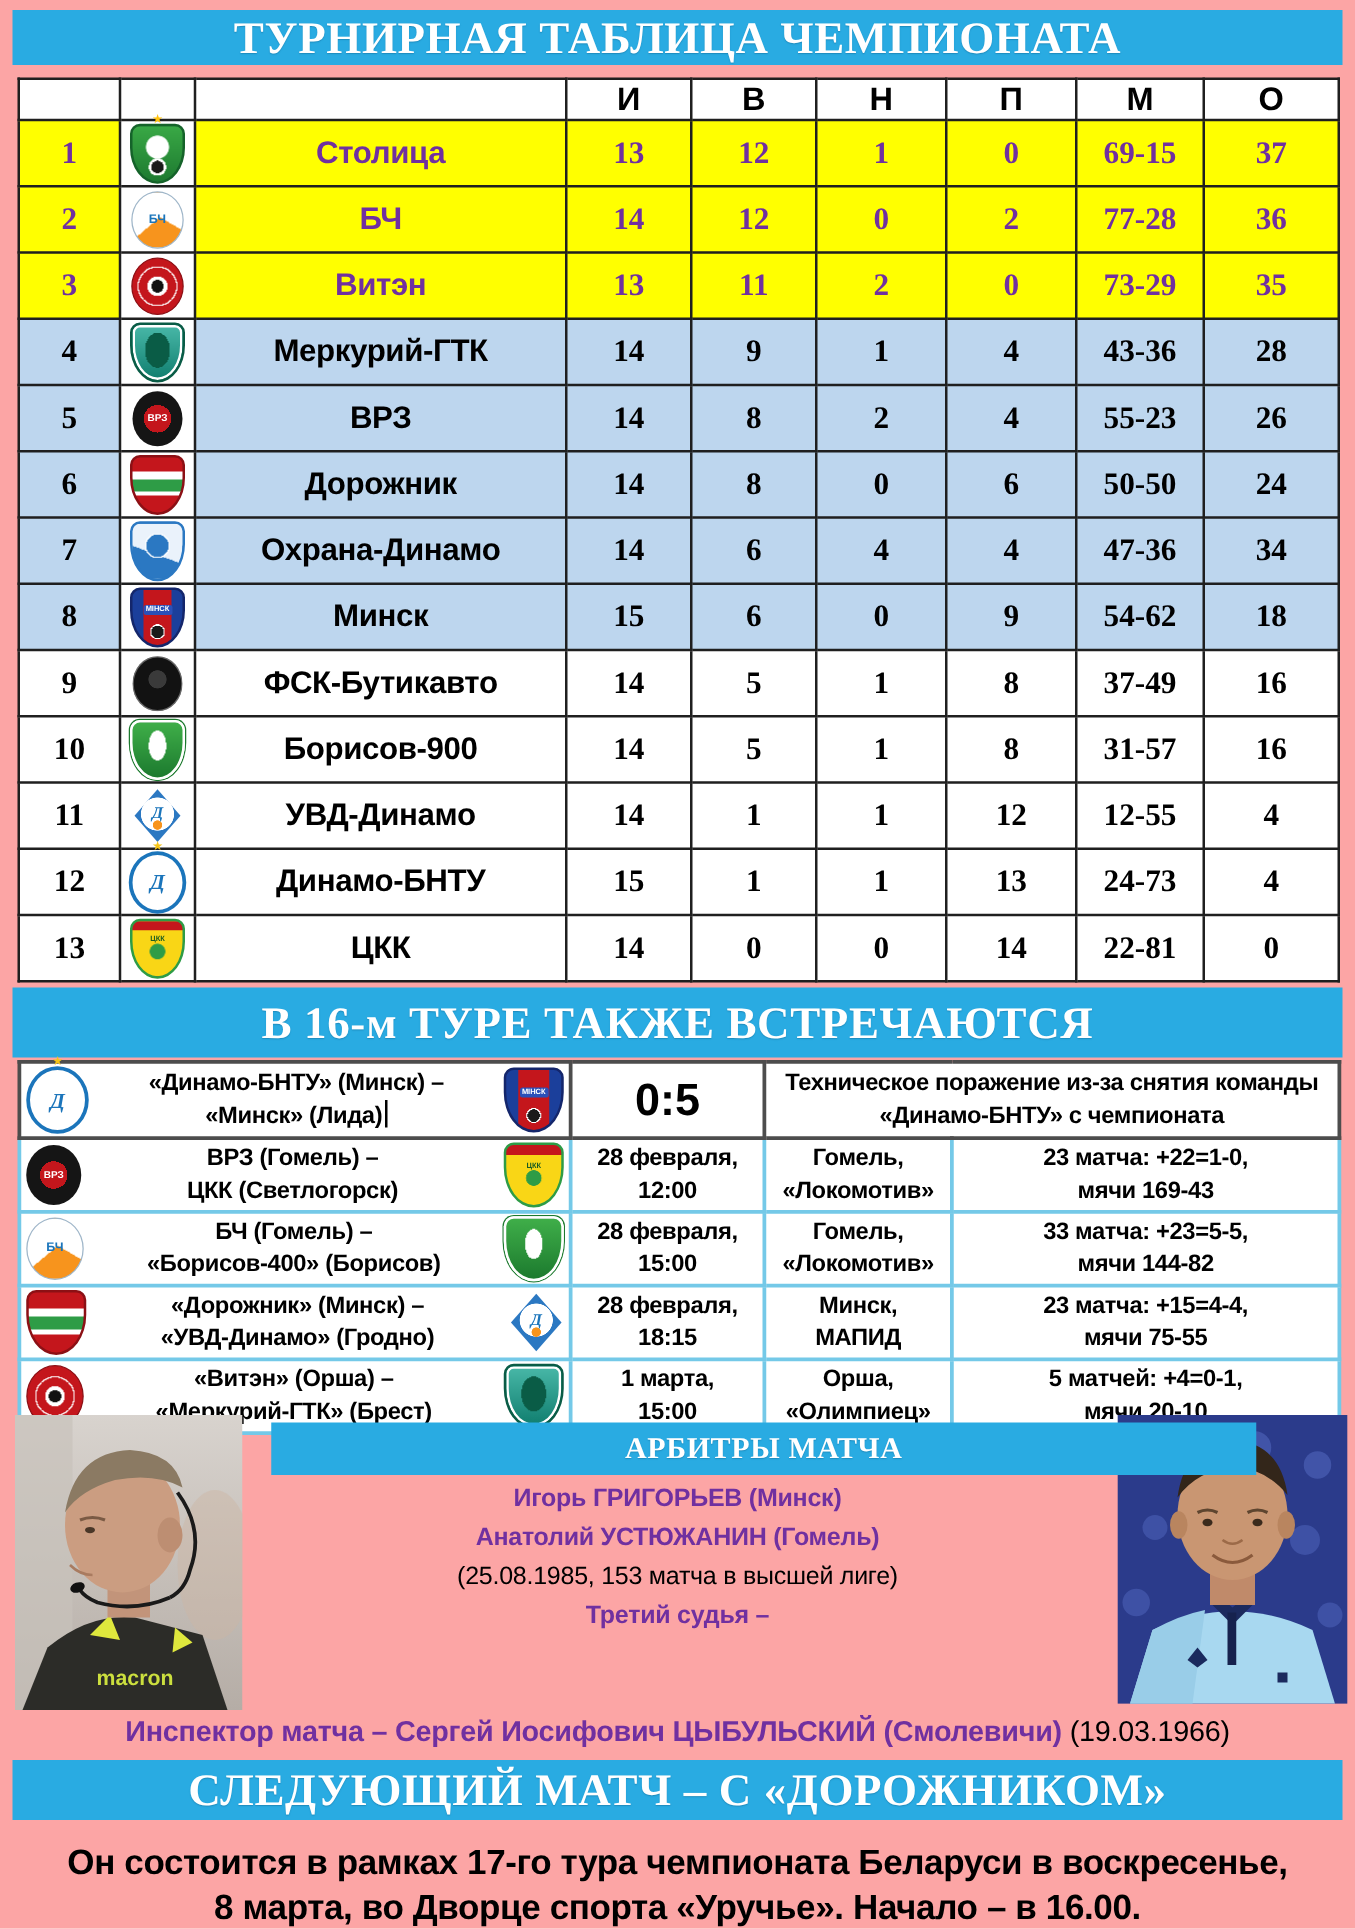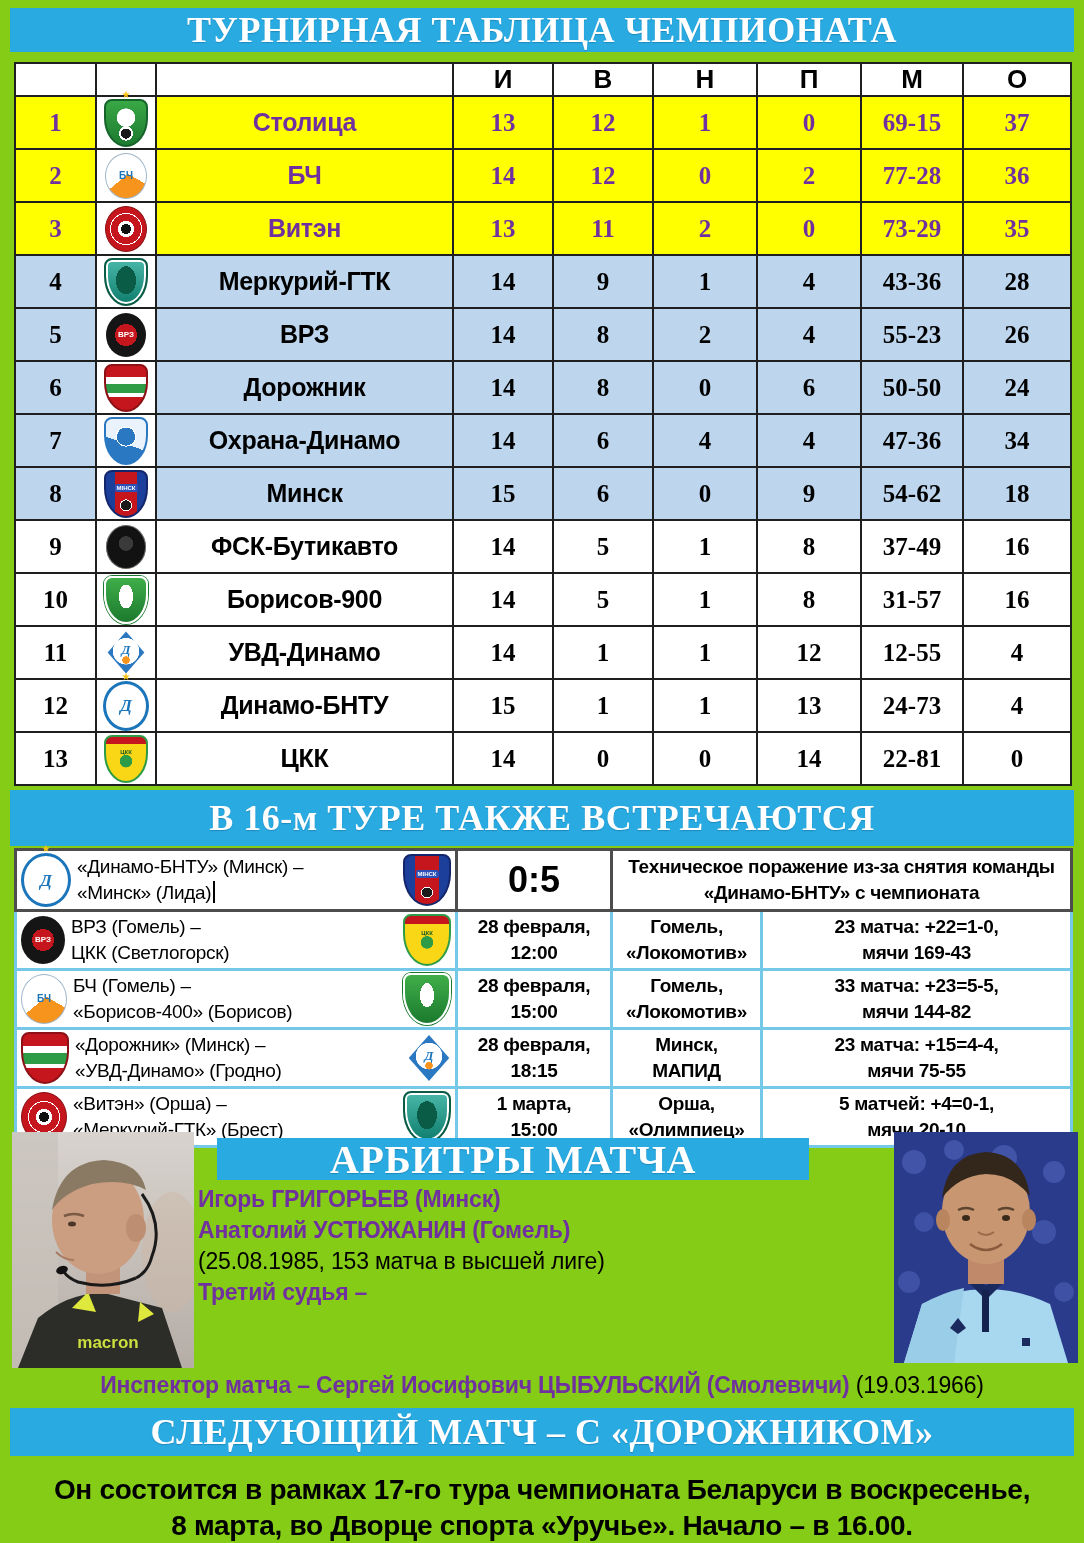--- a/index.html
+++ b/index.html
@@ -1,23 +1,23 @@
 <!DOCTYPE html>
 <html><head>
 <meta charset="utf-8">
 <style>
   html,body{margin:0;padding:0;background:#fff;}
-  .page{position:relative;width:1084px;height:1543px;background:#84cc16;overflow:hidden;
+  .page{position:relative;width:1084px;height:1543px;background:#fca5a5;overflow:hidden;
         font-family:"Liberation Sans",sans-serif;color:#000;}
   .bar{position:absolute;background:#29abe2;color:#fff;display:flex;align-items:center;justify-content:center;
        font-family:"Liberation Serif",serif;font-weight:bold;letter-spacing:.5px;
        text-shadow:0 1px 1px rgba(10,80,120,.35);}
   .title-bar{left:10px;top:8px;width:1064px;height:44px;font-size:36px;}
   .fixtures-bar{left:10px;top:790px;width:1064px;height:56px;font-size:36px;}
-  .ref-bar{left:217px;top:1138px;width:592px;height:42px;font-size:40px;}
+  .ref-bar{left:217px;top:1138px;width:788px;height:42px;font-size:24px;}
   .next-bar{left:10px;top:1408px;width:1064px;height:48px;font-size:36px;}
 
   
   table.standings{position:absolute;left:14px;top:62px;width:1056px;border-collapse:collapse;table-layout:fixed;}
   table.standings th,table.standings td{border:2px solid #1f1f1f;padding:0;text-align:center;overflow:visible;}
   table.standings thead tr{height:33px;}
   table.standings th{font-family:"Liberation Sans",sans-serif;font-weight:bold;font-size:26px;background:#fff;}
   table.standings tbody tr{height:53px;}
   td.pos{font-family:"Liberation Serif",serif;font-weight:bold;font-size:25px;}
   td.team{text-align:left;padding-left:24px;font-weight:bold;font-size:25px;letter-spacing:-.3px;}
@@ -27,21 +27,21 @@
   tr.zone-white td{background:#fff;color:#000;}
   table.standings td.logocell{background:#fff;}
 
   
   table.fixtures{position:absolute;left:14px;top:848px;width:1056px;border-collapse:collapse;table-layout:fixed;}
   table.fixtures td{border:3px solid #74c9e8;background:#fff;padding:2px 4px;text-align:center;vertical-align:middle;}
   table.fixtures tr{height:56px;}
   tr.special td{border-color:#4d4d4d;}
   .fx-match{padding:2px 8px;}
   .fx-flex{display:flex;align-items:center;gap:6px;}
-  .fx-text{flex:1;text-align:left;font-weight:normal;font-size:19px;line-height:1.35;letter-spacing:-.3px;}
+  .fx-text{flex:1;text-align:center;font-weight:bold;font-size:19px;line-height:1.35;letter-spacing:-.3px;}
   .fx-cell{font-weight:bold;font-size:19px;line-height:1.35;letter-spacing:-.3px;}
   .fx-score{font-weight:bold;font-size:36px;font-family:"Liberation Sans",sans-serif;}
   .pre{white-space:pre-line;}
   .cursor{display:inline-block;width:2px;height:22px;background:#000;vertical-align:-4px;margin-left:2px;}
 
   
   .logo{position:relative;width:40px;height:44px;margin:0 auto;display:flex;align-items:center;justify-content:center;flex:none;}
   table.fixtures .logo{width:44px;height:48px;margin:0;}
   .logo-text{position:relative;z-index:2;font-size:9px;font-weight:bold;line-height:1;}
   .lg-stolitsa{background:radial-gradient(circle at 50% 74%,#1a1a1a 0 5px,#fff 5px 7px,transparent 7px),
@@ -84,22 +84,22 @@
   .lg-dinamo-bntu .logo-text{color:#1b75bb;font-size:17px;font-style:italic;font-family:"Liberation Serif",serif;}
   .lg-ckk{background:radial-gradient(circle at 50% 55%,#2e9c46 0 6px,transparent 6.5px),
       linear-gradient(180deg,#c4161c 0 16%,#f9d616 16% 100%);
       border:2px solid #2e9c46;border-radius:8px 8px 50% 50%/8px 8px 62% 62%;}
   .lg-ckk .logo-text{color:#1a5c22;font-size:6px;margin-top:-14px;}
 
   
   .photo{position:absolute;display:block;}
   .photo-left{left:12px;top:1132px;width:182px;height:236px;}
   .photo-right{left:894px;top:1132px;width:184px;height:231px;}
-  .ref-block{position:absolute;left:198px;top:1184px;width:688px;text-align:left;
-      font-size:23px;line-height:31px;letter-spacing:-.2px;}
+  .ref-block{position:absolute;left:198px;top:1184px;width:688px;text-align:center;
+      font-size:20px;line-height:31px;letter-spacing:-.2px;}
   .ref-name{color:#7030a0;font-weight:bold;}
   .ref-detail{color:#000;font-weight:normal;}
   .ref-detail-inline{color:#000;font-weight:normal;}
   .inspector{position:absolute;left:0;top:1372px;width:1084px;text-align:center;font-size:23px;letter-spacing:-.2px;}
   .closing{position:absolute;left:0;top:1472px;width:1084px;text-align:center;
       font-weight:bold;font-size:28px;line-height:36px;letter-spacing:-.3px;white-space:pre-line;}
 </style>
 </head>
 <body>
 

